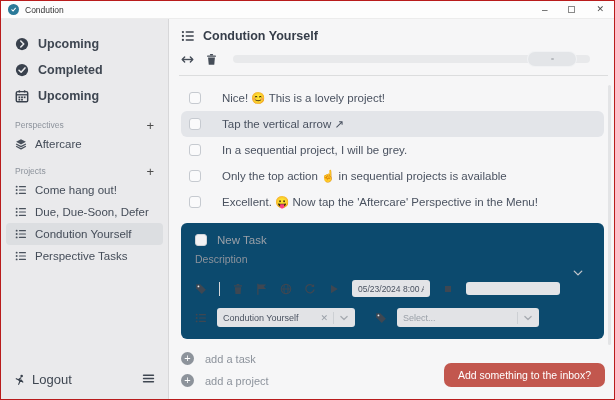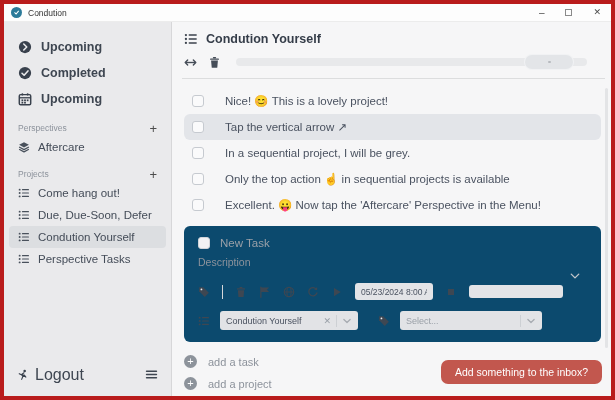--- a/index.html
+++ b/index.html
@@ -1,20 +1,20 @@
 <!DOCTYPE html>
 <html style="--accent-teal: #2b7a99; --toast-red: #c2574e; --selected-row: #e3e5e9;"><head>
 <meta charset="utf-8">
 <style>
   * { margin:0; padding:0; box-sizing:border-box; }
   html,body { background:#cfcfcf; }
   body { font-family:"Liberation Sans", sans-serif; }
   .window{
     width:615px;height:400px;position:relative;overflow:hidden;
-    border:4px solid #b91c1c;background:#f6f6f7;
+    border:1px solid #b91c1c;background:#f6f6f7;
   }
   
   .titlebar{height:18px;background:#fdfdfd;display:flex;align-items:center;padding:0 7px;border-bottom:1px solid #ececec;}
   .tb-logo{width:11px;height:11px;border-radius:50%;background:var(--accent-teal,#2b7a99);display:flex;align-items:center;justify-content:center;margin-right:6px;}
   .tb-logo svg{width:7px;height:7px;}
   .tb-title{font-size:8.5px;color:#333;}
   .tb-controls{margin-left:auto;display:flex;align-items:center;gap:21px;padding-right:3px;color:#4d4d4d;}
   .tb-min{font-size:10px;line-height:1;}
   .tb-max{width:7px;height:7px;border:1px solid #8a8a8a;display:inline-block;}
   .tb-close{font-size:9px;line-height:1;}
@@ -23,21 +23,21 @@
   
   .sidebar{width:168px;flex:none;background:#eaeaec;border-right:1px solid #d7d7d9;display:flex;flex-direction:column;padding:12px 0 7px;}
   .snav{display:flex;align-items:center;gap:9px;padding:6px 14px;color:#3e4651;font-size:12.5px;font-weight:600;cursor:default;}
   .snav svg{width:14px;height:14px;flex:none;color:#39414d;}
   .ssection{display:flex;align-items:center;justify-content:space-between;padding:11px 14px 3px;}
   .ssection .slabel{font-size:8.5px;color:#8d939c;}
   .ssection .splus{font-size:13px;color:#4c4c4c;line-height:9px;cursor:default;}
   .sitem{display:flex;align-items:center;gap:8px;padding:5px 9px;margin:0 5px;font-size:11.5px;color:#444c58;border-radius:4px;cursor:default;}
   .sitem svg{width:12px;height:12px;flex:none;color:#49515c;}
   .sitem.selected{background:#dcdee1;}
-  .sfooter{margin-top:auto;display:flex;align-items:center;gap:6px;padding:5px 13px;color:#3e4651;font-size:16px;}
+  .sfooter{margin-top:auto;display:flex;align-items:center;gap:6px;padding:5px 13px;color:#3e4651;font-size:13px;}
   .sfooter svg{width:12px;height:12px;color:#39414d;}
   .sfooter .burger{margin-left:auto;}
   .sfooter .burger svg{width:13px;height:11px;}
   
   .main{flex:1;position:relative;padding:10px 10px 0 12px;}
   .mheader{display:flex;align-items:center;gap:8px;color:#353d49;}
   .mheader svg{width:14px;height:14px;color:#3c434e;}
   .mtitle{font-size:12.5px;font-weight:700;}
   .mtoolbar{display:flex;align-items:center;gap:11px;margin-top:9px;color:#454d58;height:14px;}
   .mtoolbar svg{width:13px;height:13px;}

